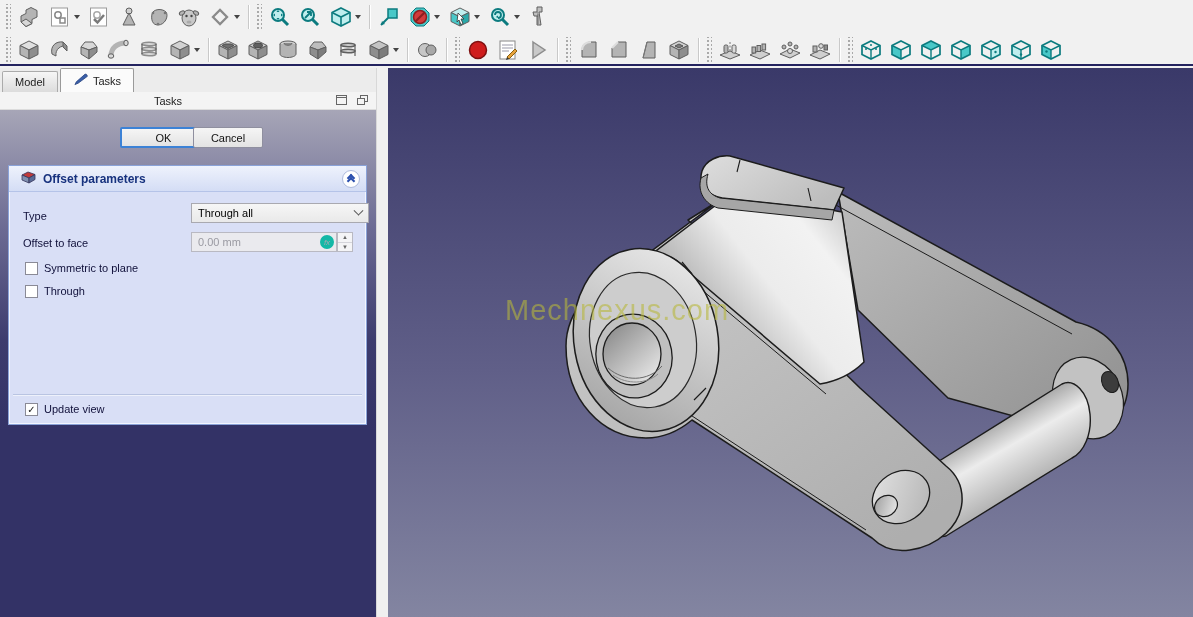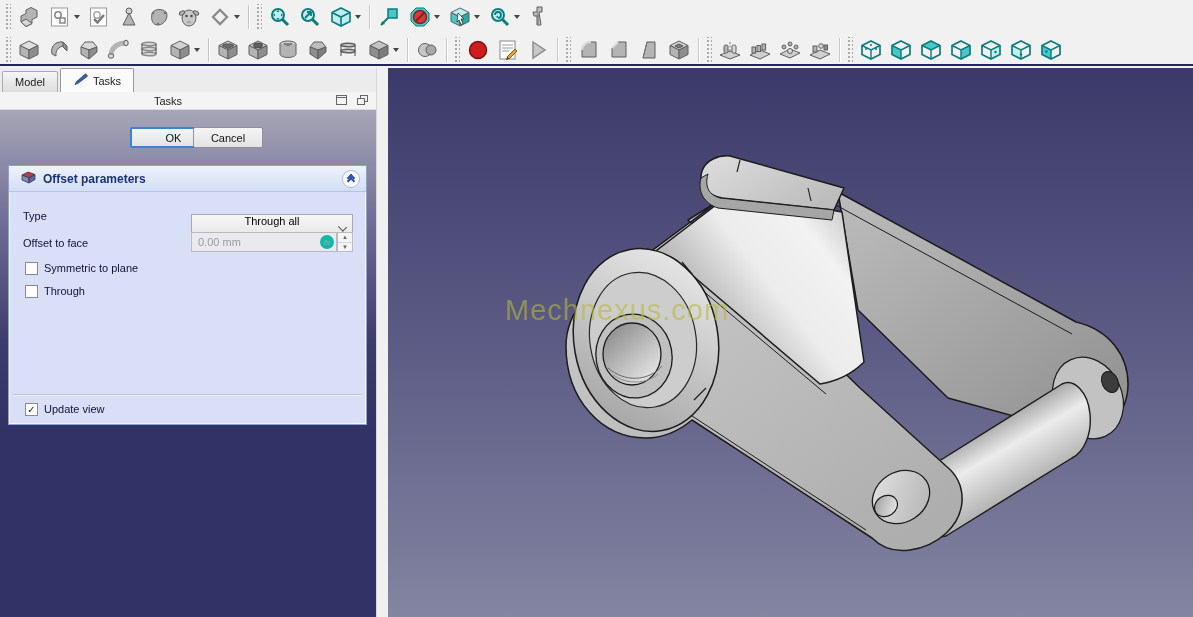--- a/index.html
+++ b/index.html
@@ -33,21 +33,21 @@
   .tab.active { height:24px; background:#fbfbfb; border-color:#9a9a9a; }
   .panel-titlebar { position:absolute; left:0; top:24px; width:100%; height:18px;
     background:#f4f4f4; border-bottom:1px solid #dcdcdc; display:flex; align-items:center; }
   .panel-titlebar .title { flex:1; text-align:center; color:#222; }
   .task-content { position:absolute; left:0; top:42px; width:100%; bottom:0;
     background:linear-gradient(180deg,#a7a6b7 0px,#6b6a93 120px,#3d3c6e 230px,#333266 320px,#333266 100%); }
 
   .btn-row { position:absolute; left:0; top:17px; width:100%; height:22px; }
   .btn { position:absolute; height:21px; font-size:11px; color:#111;
     background:linear-gradient(#f5f5f5,#e3e3e3); border:1px solid #8f8f9f; border-radius:2px; }
-  .btn.ok { left:130px; width:87px; border:2px solid #3c82d6; }
+  .btn.ok { left:120px; width:87px; border:2px solid #3c82d6; }
   .btn.cancel { left:193px; width:70px; }
 
   
   .param-box { position:absolute; left:8px; top:55px; width:359px; height:260px;
     background:#d9dff6; border:1px solid #8aa2d8; box-shadow:inset 0 0 0 1px #f2f5ff; }
   .param-header { height:26px; background:linear-gradient(#eef2fc,#d4ddf5);
     border-bottom:1px solid #b5c3e8; display:flex; align-items:center; padding:0 6px 0 10px; }
   .param-header .htxt { flex:1; font-weight:bold; color:#17327e; font-size:12px; margin-left:7px; }
   .collapse-btn { width:18px; height:18px; border-radius:9px; background:#fff;
     border:1px solid #aebbdd; display:flex; flex-direction:column; align-items:center;
@@ -575,21 +575,21 @@
           </svg>
         </span>
         <span class="htxt">Offset parameters</span>
         <span class="collapse-btn">
           <span class="chev-up"></span>
             <span class="chev-up"></span>
         </span>
       </div>
 
       <div class="frow" style="top:40px;">Type</div>
-      <div class="combo" style="left:182px; top:48px; width:162px;flex-direction:column;">
+      <div class="combo" style="left:182px; top:37px; width:178px;">
         <span>Through all</span>
         <span class="chev"></span>
       </div>
 
       <div class="frow" style="top:67px;">Offset to face</div>
       <div class="spin" style="left:182px; top:66px; width:146px;">
         <span>0.00 mm</span>
         <span class="fx-badge">fx</span>
       </div>
       <div class="spin-btns" style="left:328px; top:66px;">

